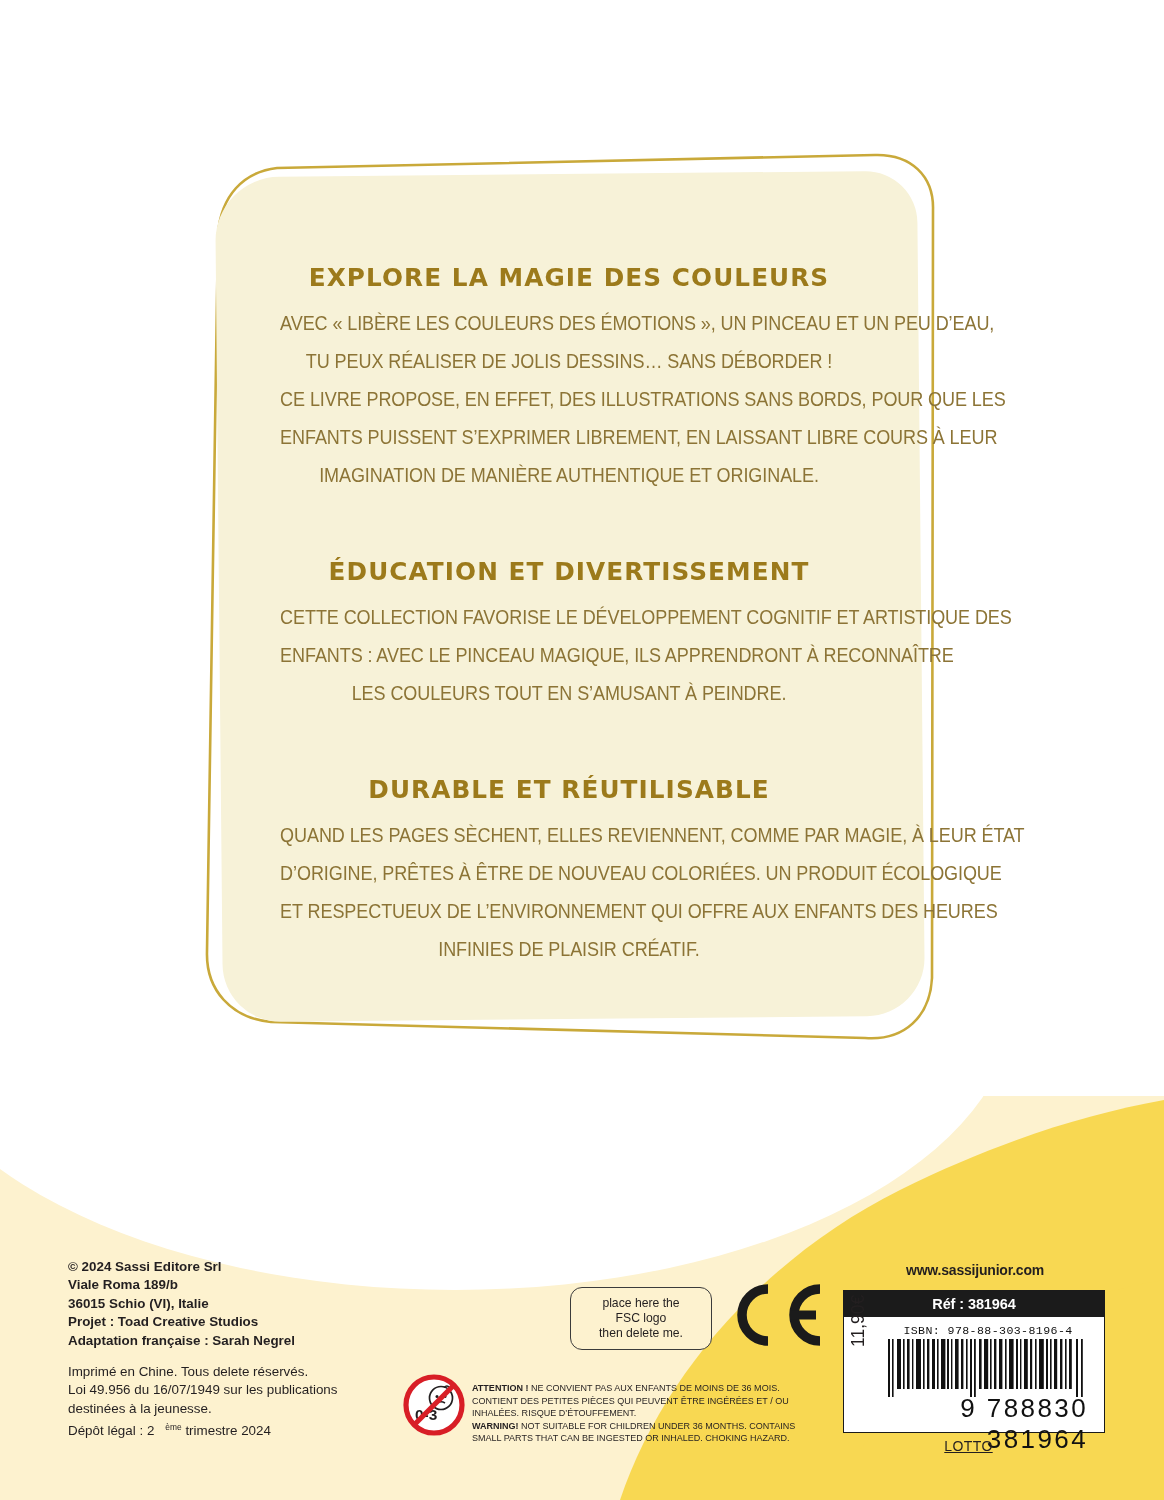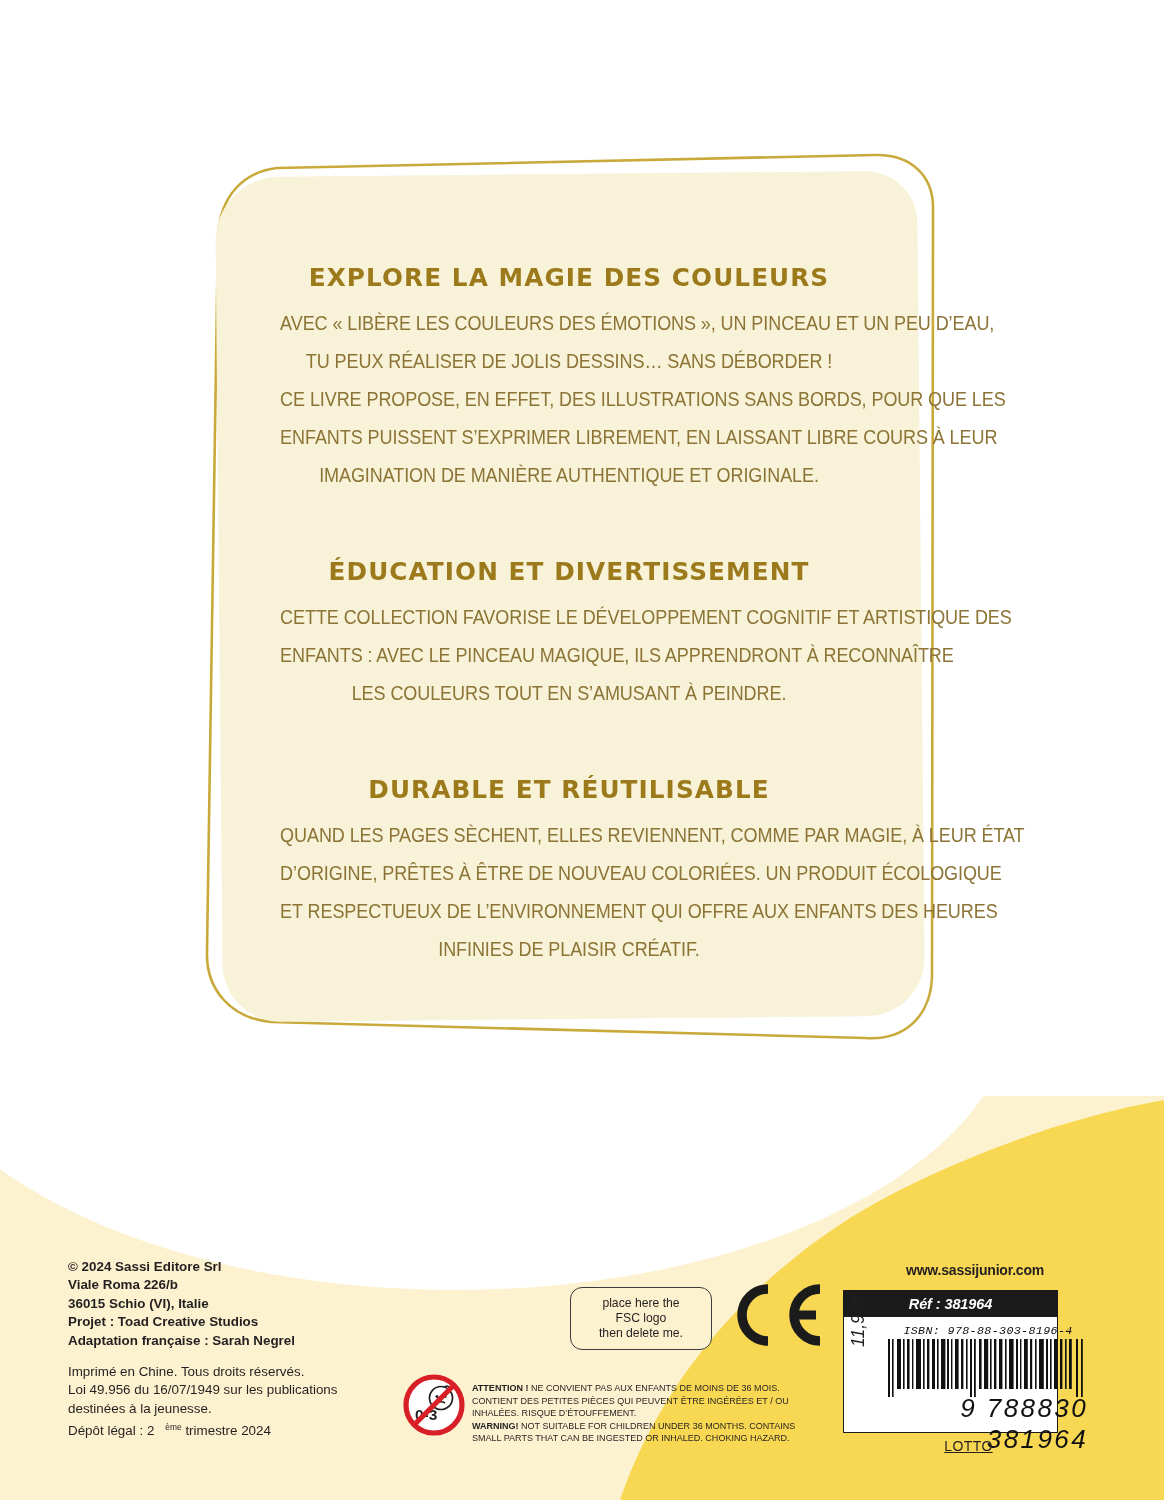--- a/index.html
+++ b/index.html
@@ -169,23 +169,22 @@
     color: #231f20;
     font-family: "Liberation Sans", sans-serif;
     font-weight: bold;
     font-size: 14px;
     letter-spacing: -0.2px;
   }
   .bc-panel {
     position: absolute;
     left: 843px;
     top: 1290px;
-    width: 215px;
+    width: 262px;
     height: 143px;
-    font-style: italic;
   }
   .bc-head {
     height: 27px;
     background: #1b1b1b;
     color: #ffffff;
     display: flex;
     align-items: center;
     justify-content: center;
     font-family: "Liberation Sans", sans-serif;
     font-weight: bold;
@@ -306,26 +305,26 @@
           <span class="ln">ET RESPECTUEUX DE L’ENVIRONNEMENT QUI OFFRE AUX ENFANTS DES HEURES</span>
           <span class="ln">INFINIES DE PLAISIR CRÉATIF.</span>
         </p>
       </div>
 
     </div>
   </div>
 
   <div class="imprint">
     <div class="strong">© 2024 Sassi Editore Srl</div>
-    <div class="strong">Viale Roma 226/b</div>
+    <div class="strong">Viale Roma 189/b</div>
     <div class="strong">36015 Schio (VI), Italie</div>
     <div class="strong">Projet : Toad Creative Studios</div>
     <div class="strong">Adaptation française : Sarah Negrel</div>
     <div class="block2">
-      <div>Imprimé en Chine. Tous droits réservés.</div>
+      <div>Imprimé en Chine. Tous delete réservés.</div>
       <div>Loi 49.956 du 16/07/1949 sur les publications</div>
       <div>destinées à la jeunesse.</div>
       <div><span>Dépôt légal : 2</span><sup>ème</sup><span> trimestre 2024</span></div>
     </div>
   </div>
 
   <div class="fsc-box">
     <span>place here the</span>
     <span>FSC logo</span>
     <span>then delete me.</span>

